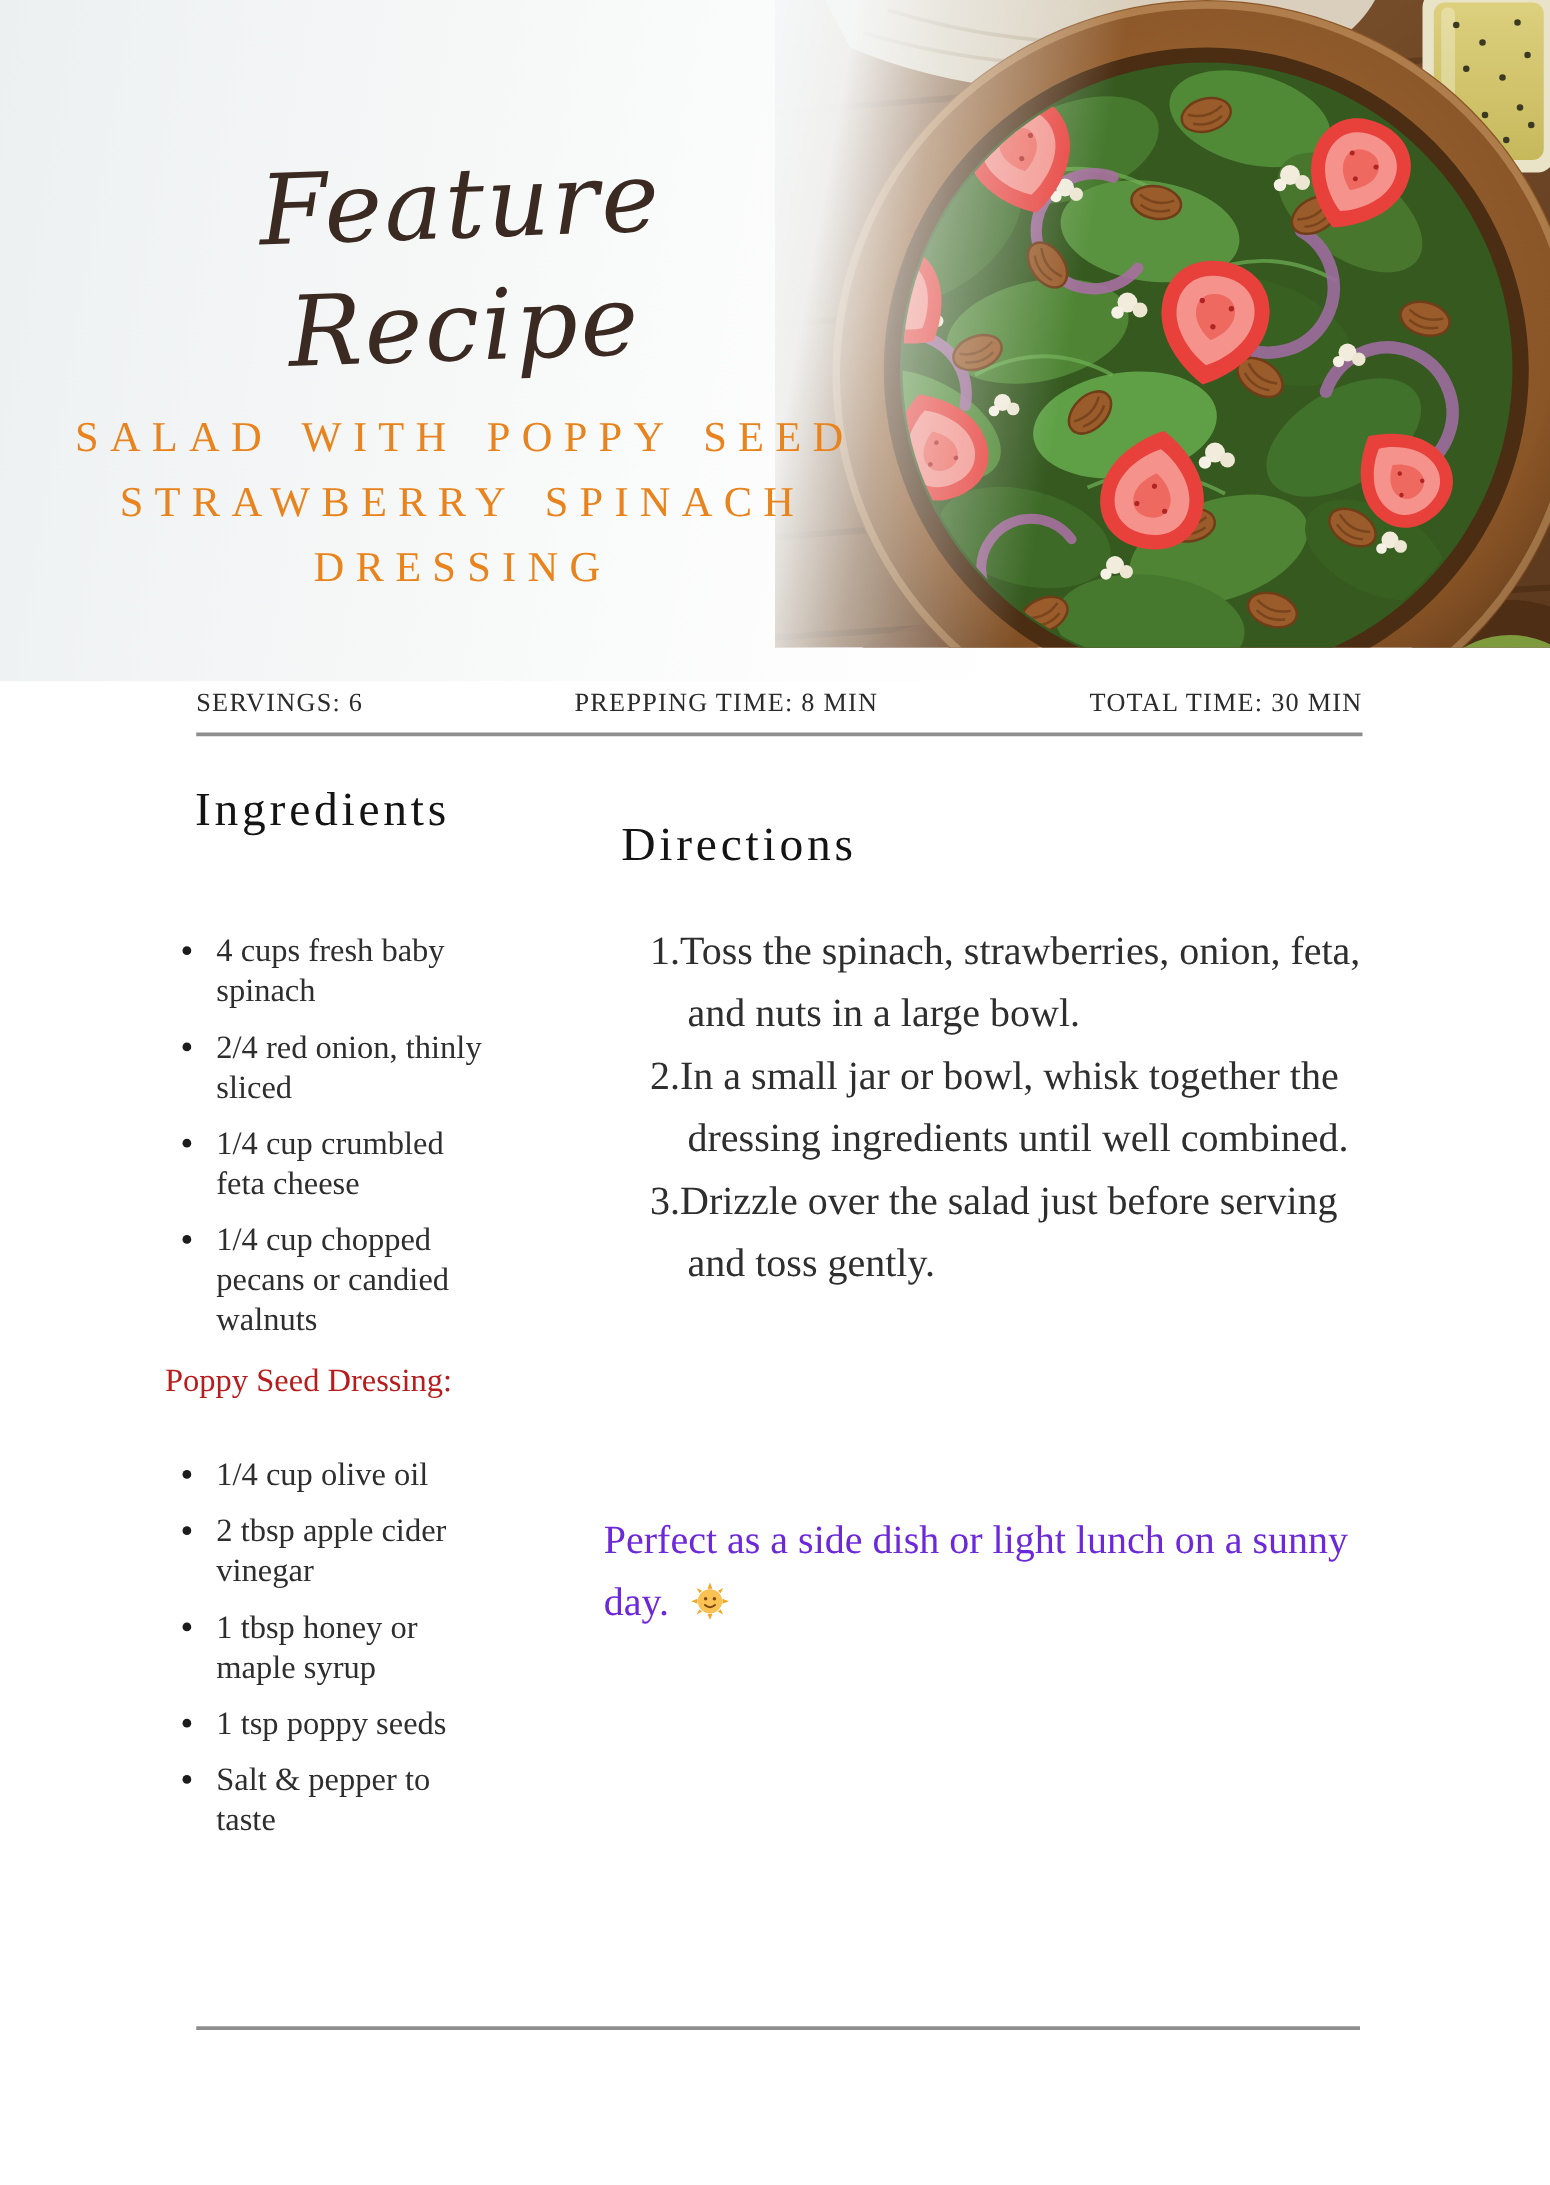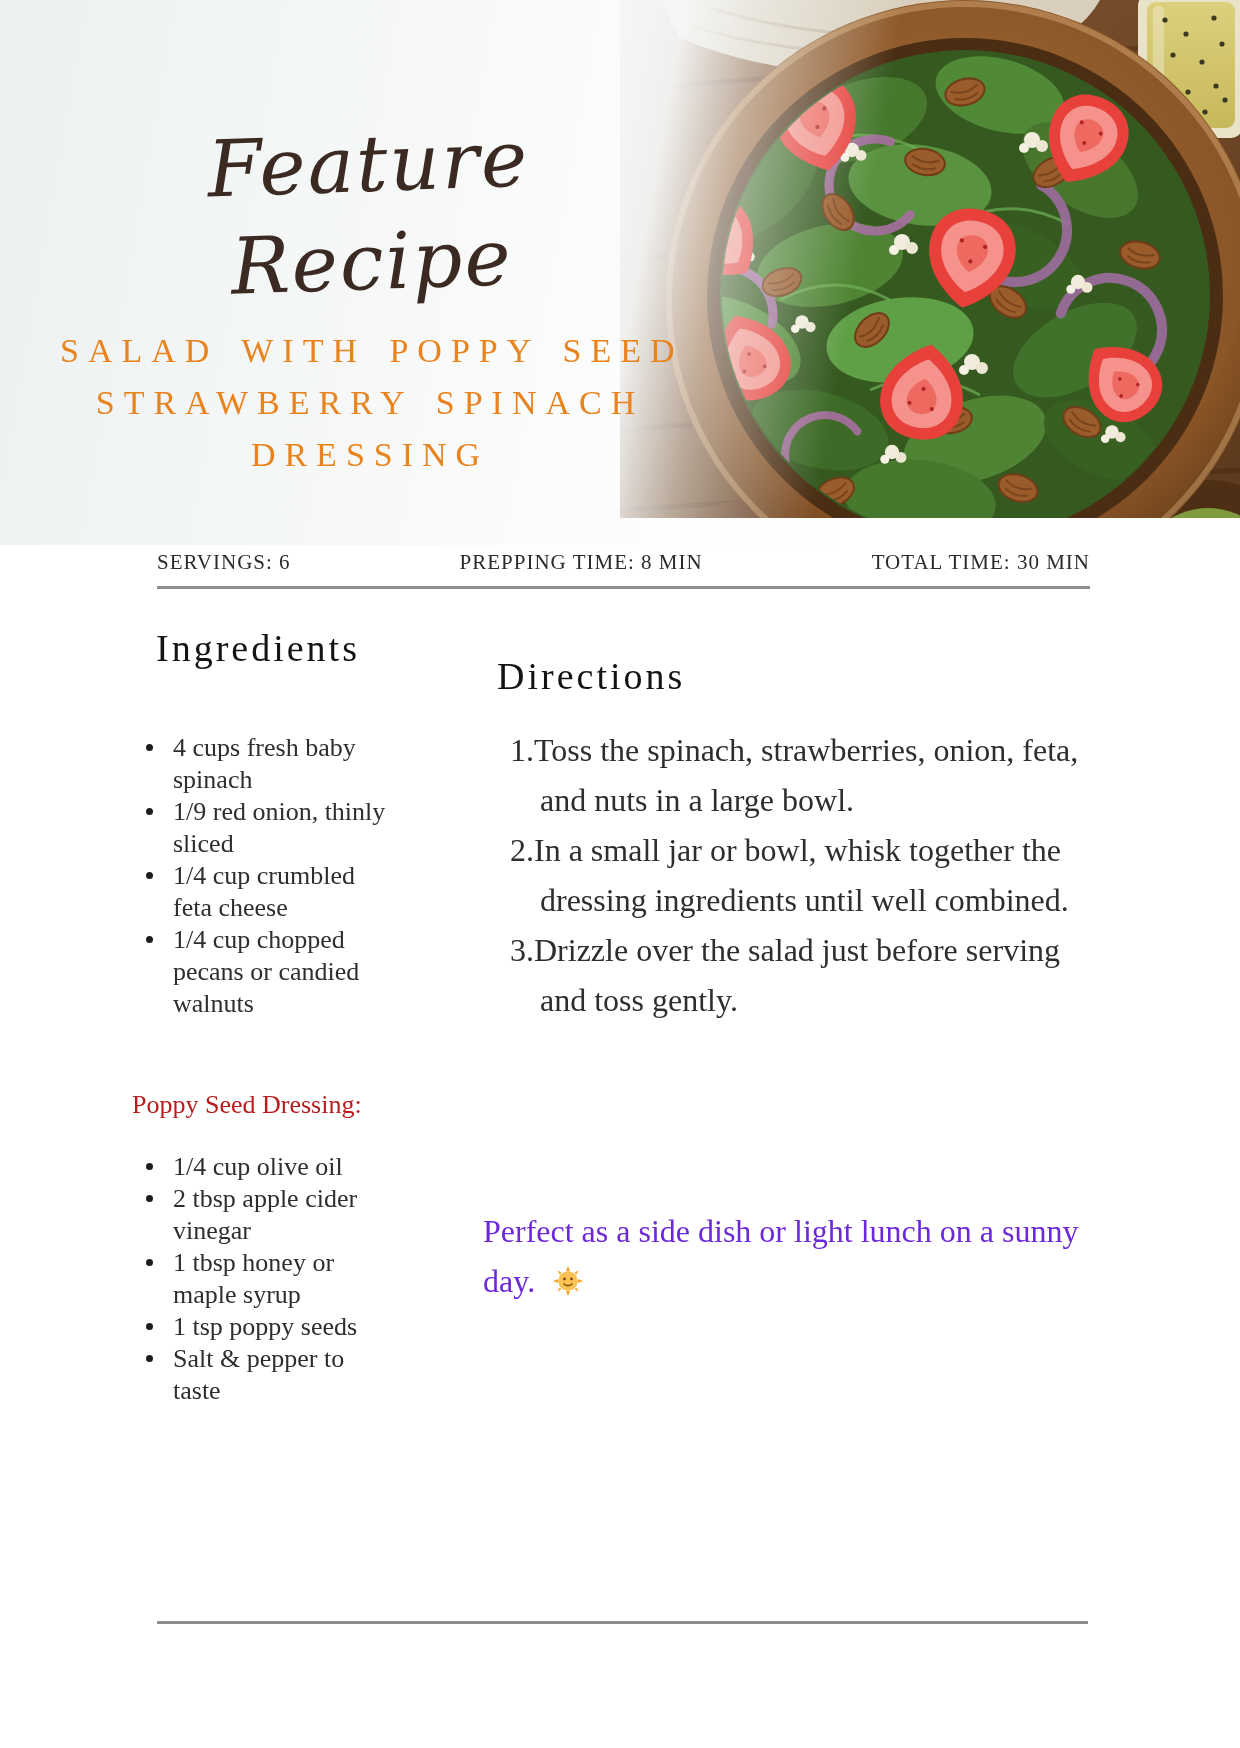--- a/index.html
+++ b/index.html
@@ -49,32 +49,32 @@
   }
   #ingredients-heading{left:156px;top:628px;}
   #directions-heading{left:497px;top:656px;}
   
   .ing-list{
     position:absolute;left:143px;width:245px;margin:0;padding:0;list-style:none;
     font-size:26px;line-height:32px;color:#2e2e2e;
   }
   #ingredients-list{top:732px;}
   #dressing-list{top:1151px;}
-  .ing-list li{position:relative;padding-left:30px;width:215px;}
+  .ing-list li{position:relative;padding-left:30px;width:215px;margin-top:13px;}
   .ing-list li::before{
     content:"";position:absolute;left:3px;top:12px;width:7px;height:7px;
     border-radius:50%;background:#1c1c1c;
   }
   .sub-heading{
     position:absolute;left:132px;top:1089px;font-size:26px;line-height:32px;
     color:#b91c1c;white-space:nowrap;
   }
   
   .dir-list{
-    position:absolute;left:502px;top:717px;width:575px;margin:8px;padding:0;list-style:none;
+    position:absolute;left:502px;top:717px;width:575px;margin:18px;padding:0;list-style:none;
     font-size:32px;line-height:50px;color:#2e2e2e;
   }
   .dir-list li{text-indent:-30px;padding-left:30px;}
   .note{
     position:absolute;left:483px;top:1174px;width:618px;
     font-size:32px;line-height:50px;color:#6d28d9;
   }
   .sun{vertical-align:-5px;margin-left:9px;}
 </style>
 </head>
@@ -254,21 +254,21 @@
     <span>SERVINGS: 6</span>
     <span>PREPPING TIME: 8 MIN</span>
     <span>TOTAL TIME: 30 MIN</span>
   </div>
   <div class="divider top"></div>
 
   <div class="section-heading" id="ingredients-heading">Ingredients</div>
   <ul class="ing-list" id="ingredients-list">
 
   <li><span>4 cups fresh baby spinach</span></li>
-      <li><span>1/9 red onion, thinly sliced</span></li>
+      <li><span>2/4 red onion, thinly sliced</span></li>
       <li><span>1/4 cup crumbled feta cheese</span></li>
       <li><span>1/4 cup chopped pecans or candied walnuts</span></li>
     </ul>
 
   <div class="sub-heading">Poppy Seed Dressing:</div>
   <ul class="ing-list" id="dressing-list">
 
   <li><span>1/4 cup olive oil</span></li>
       <li><span>2 tbsp apple cider vinegar</span></li>
       <li><span>1 tbsp honey or maple syrup</span></li>

